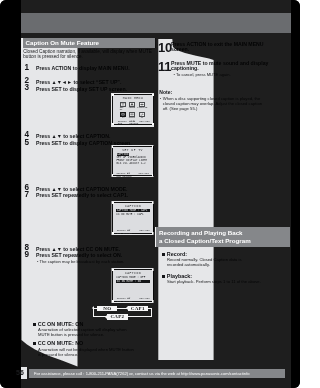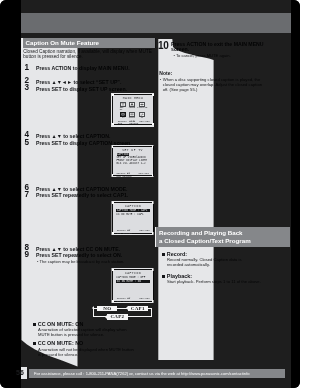--- a/index.html
+++ b/index.html
@@ -23,21 +23,21 @@
   .sub{font-size:4.1px;line-height:5px;padding-left:15px;color:#1b1c1e;white-space:nowrap;}
 
   .lbottom{position:absolute;left:11.5px;top:320.6px;width:160px;}
   .bullethead{font-size:5.4px;font-weight:bold;padding-left:0;white-space:nowrap;color:#141518;line-height:6px;}
   .bullethead .sq{display:inline-block;width:3px;height:3px;background:#141518;margin-right:2.3px;vertical-align:0px;}
   .bulletbody{font-size:4.2px;line-height:5.2px;padding-left:5.4px;color:#1b1c1e;white-space:nowrap;margin-top:.6px;}
 
   
   .rcol{position:absolute;left:136.5px;top:40.6px;width:140px;}
   .rstep{position:relative;padding-left:13.5px;margin-top:4px;white-space:nowrap;}
-  .rstep .n{position:absolute;left:.5px;top:-1px;font-size:10px;font-weight:bold;color:#141518;letter-spacing:-.2px;}
+  .rstep .n{position:absolute;left:.5px;top:-1px;font-size:13px;font-weight:bold;color:#141518;letter-spacing:-.2px;}
   .rstep .t{font-size:5.2px;font-weight:bold;line-height:5.4px;padding-top:1.2px;color:#141518;}
   .rsub{font-size:4.1px;line-height:5px;padding-left:16px;color:#1b1c1e;white-space:nowrap;}
 
   .note{margin-top:13.6px;padding-left:1.8px;}
   .note .h{font-size:5px;font-weight:bold;color:#141518;line-height:5px;}
   .note .b{font-size:4.2px;line-height:4px;padding-left:3.4px;position:relative;color:#1b1c1e;white-space:nowrap;margin-top:1.4px;}
   .note .b .dot{position:absolute;left:0.5px;top:0;}
 
   .sechead2{position:absolute;left:134px;top:227px;width:135px;height:20px;background:#85878a;color:#fff;
             font-size:6.2px;font-weight:bold;line-height:8.6px;padding:1.8px 0 0 4px;}
@@ -148,20 +148,25 @@
         <div>A narration will not be displayed when MUTE button</div>
         <div>is pressed for silence.</div>
       </div>
     </div>
 
     <div class="rcol">
       <div class="rstep" style="margin-top:0">
         <span class="n">10</span>
         <div class="t">Press ACTION to exit the MAIN MENU</div>
         <div class="t" style="padding-top:0">screen.</div>
+      </div>
+      <div class="rstep" style="margin-top:7px">
+        <span class="n">11</span>
+        <div class="t">Press MUTE to mute sound and display</div>
+        <div class="t" style="padding-top:0">captioning.</div>
       </div>
       <div class="rsub">• To cancel, press MUTE again.</div>
 
       <div class="note">
         <div class="h">Note:</div>
         <div class="b"><span class="dot">•</span><span>When a disc supporting closed caption is played, the</span></div>
         <div class="b">closed caption may overlap. Adjust the closed caption</div>
         <div class="b">off. (See page 55.)</div>
       </div>
     </div>

